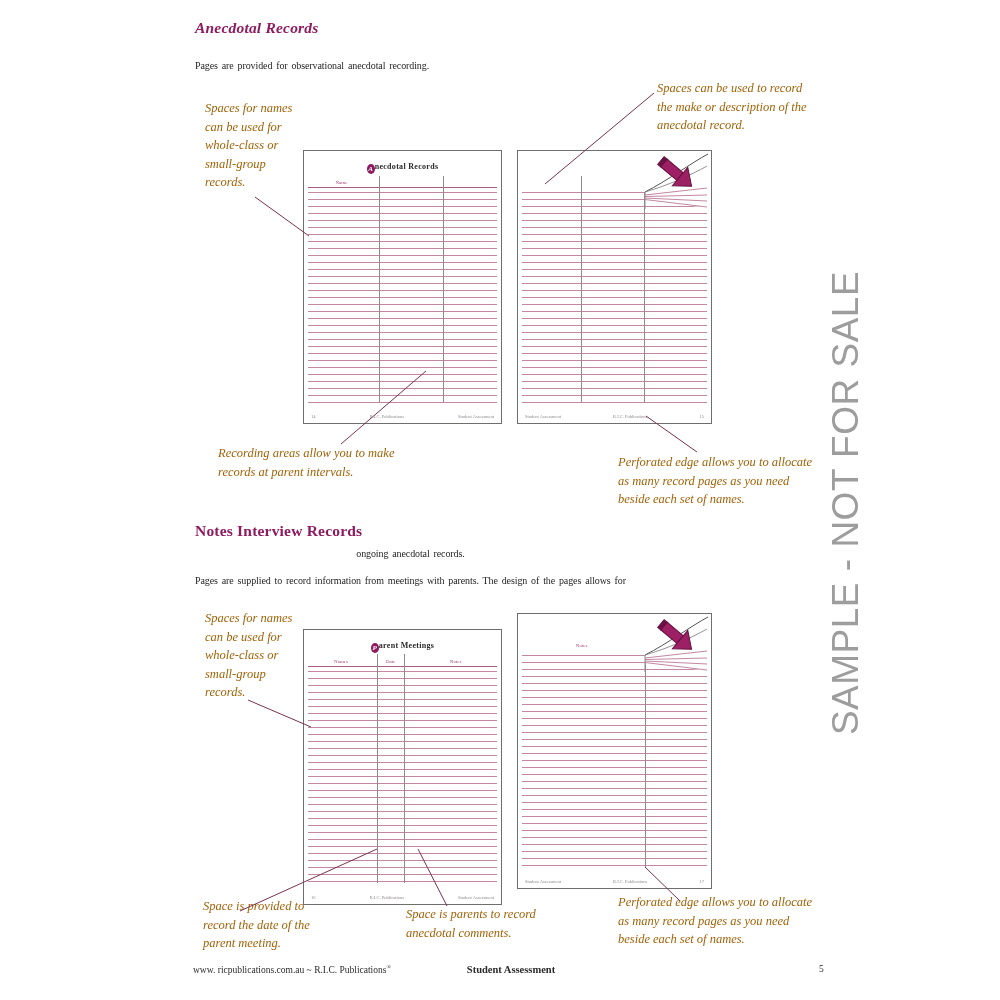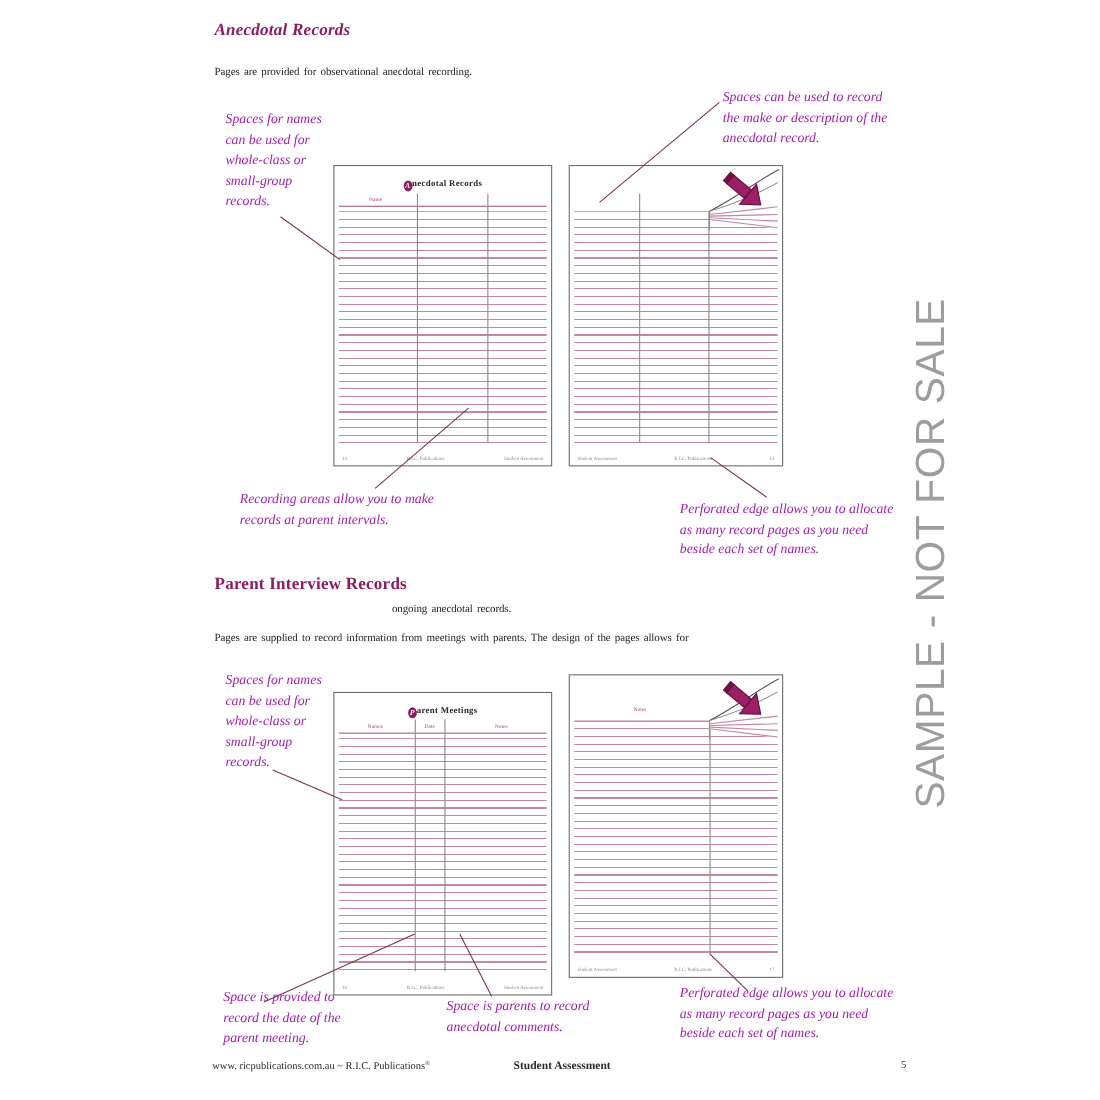--- a/index.html
+++ b/index.html
@@ -7,21 +7,21 @@
     --ruled:#c387a3;
     --leader:#7d3150;
     --wm:#9d9d9d;
   }
   html,body{margin:0;padding:0;}
   body{width:1000px;height:1000px;background:#ffffff;position:relative;overflow:hidden;
        font-family:"Liberation Serif",serif;color:#1f1f1f;}
   .abs{position:absolute;}
   .sec-heading{font-size:15.5px;font-weight:bold;color:var(--accent);letter-spacing:.2px;}
   .body-text div{font-size:10px;white-space:nowrap;letter-spacing:-0.1px;word-spacing:1.5px;line-height:27px;text-align:center;}
-  .ann{font-style:italic;font-size:12.5px;color:#a21caf;}
+  .ann{font-style:italic;font-size:12.5px;color:#a16207;}
   .ann div{line-height:18.6px;white-space:nowrap;}
   
   .thumb{position:absolute;background:#fff;border:1px solid #6e6e6e;}
   .thumb .ttl{position:absolute;top:11px;left:0;right:0;text-align:center;
               font-weight:bold;font-size:8px;color:#2a2a2a;letter-spacing:.3px;}
   .initial{display:inline-block;width:8px;height:10px;border-radius:50%;background:var(--accent);
            color:#fff;font-style:italic;font-size:7px;line-height:10px;text-align:center;vertical-align:-2px;}
   .ruled{position:absolute;left:4px;right:4px;
          background:repeating-linear-gradient(to bottom,var(--ruled) 0,var(--ruled) 1px,transparent 1px,transparent 7px);}
   .vline{position:absolute;width:1px;background:#8b8b8b;}
@@ -111,21 +111,21 @@
 <div class="abs ann" style="left:218px;top:444px;">
     <div>Recording areas allow you to make</div>
     <div>records at parent intervals.</div>
   </div>
 <div class="abs ann" style="left:618px;top:453px;">
     <div>Perforated edge allows you to allocate</div>
     <div>as many record pages as you need</div>
     <div>beside each set of names.</div>
   </div>
 
-<div class="abs sec-heading" style="left:195px;top:522px;">Parent Interview Records</div>
+<div class="abs sec-heading" style="left:195px;top:522px;">Notes Interview Records</div>
 <div class="abs body-text" style="left:195px;top:540px;">
     <div>ongoing anecdotal records.</div>
     <div>Pages are supplied to record information from meetings with parents. The design of the pages allows for</div>
   </div>
 
 <div class="abs ann" style="left:205px;top:609px;">
     <div>Spaces for names</div>
     <div>can be used for</div>
     <div>whole-class or</div>
     <div>small-group</div>

